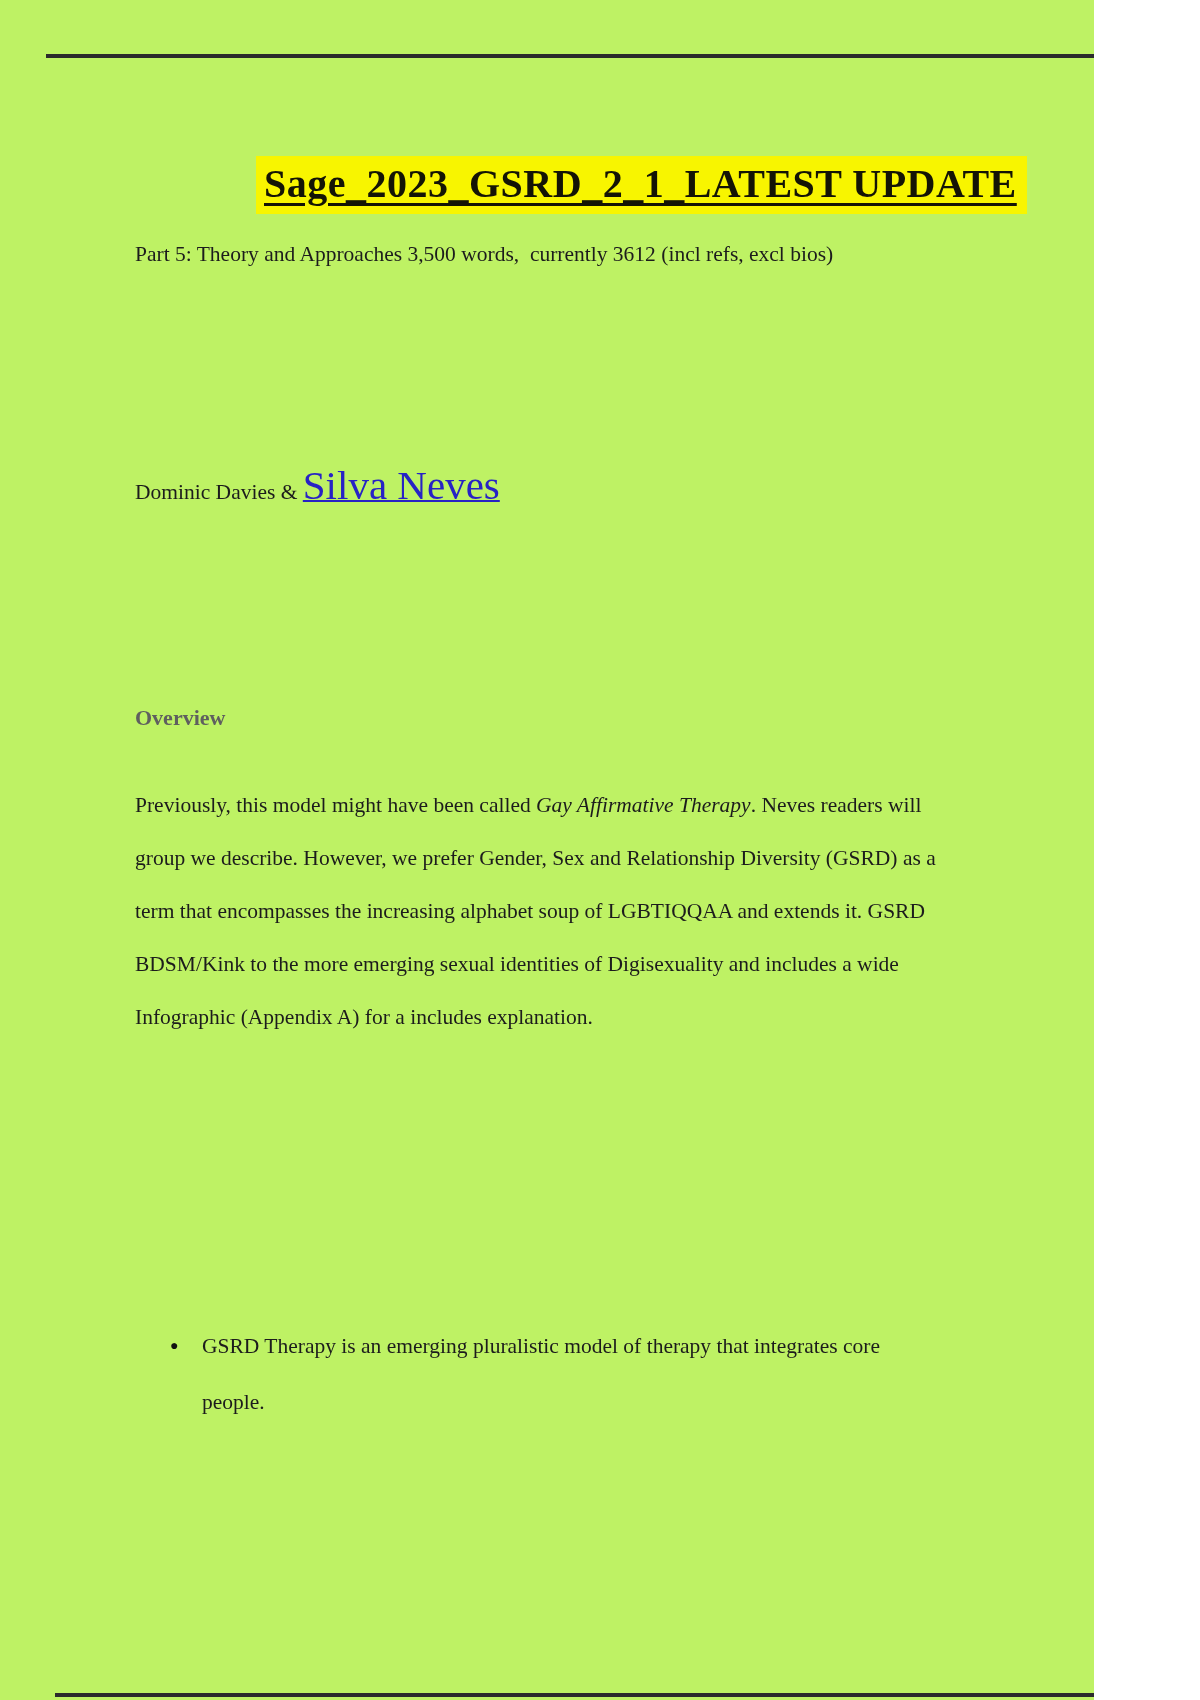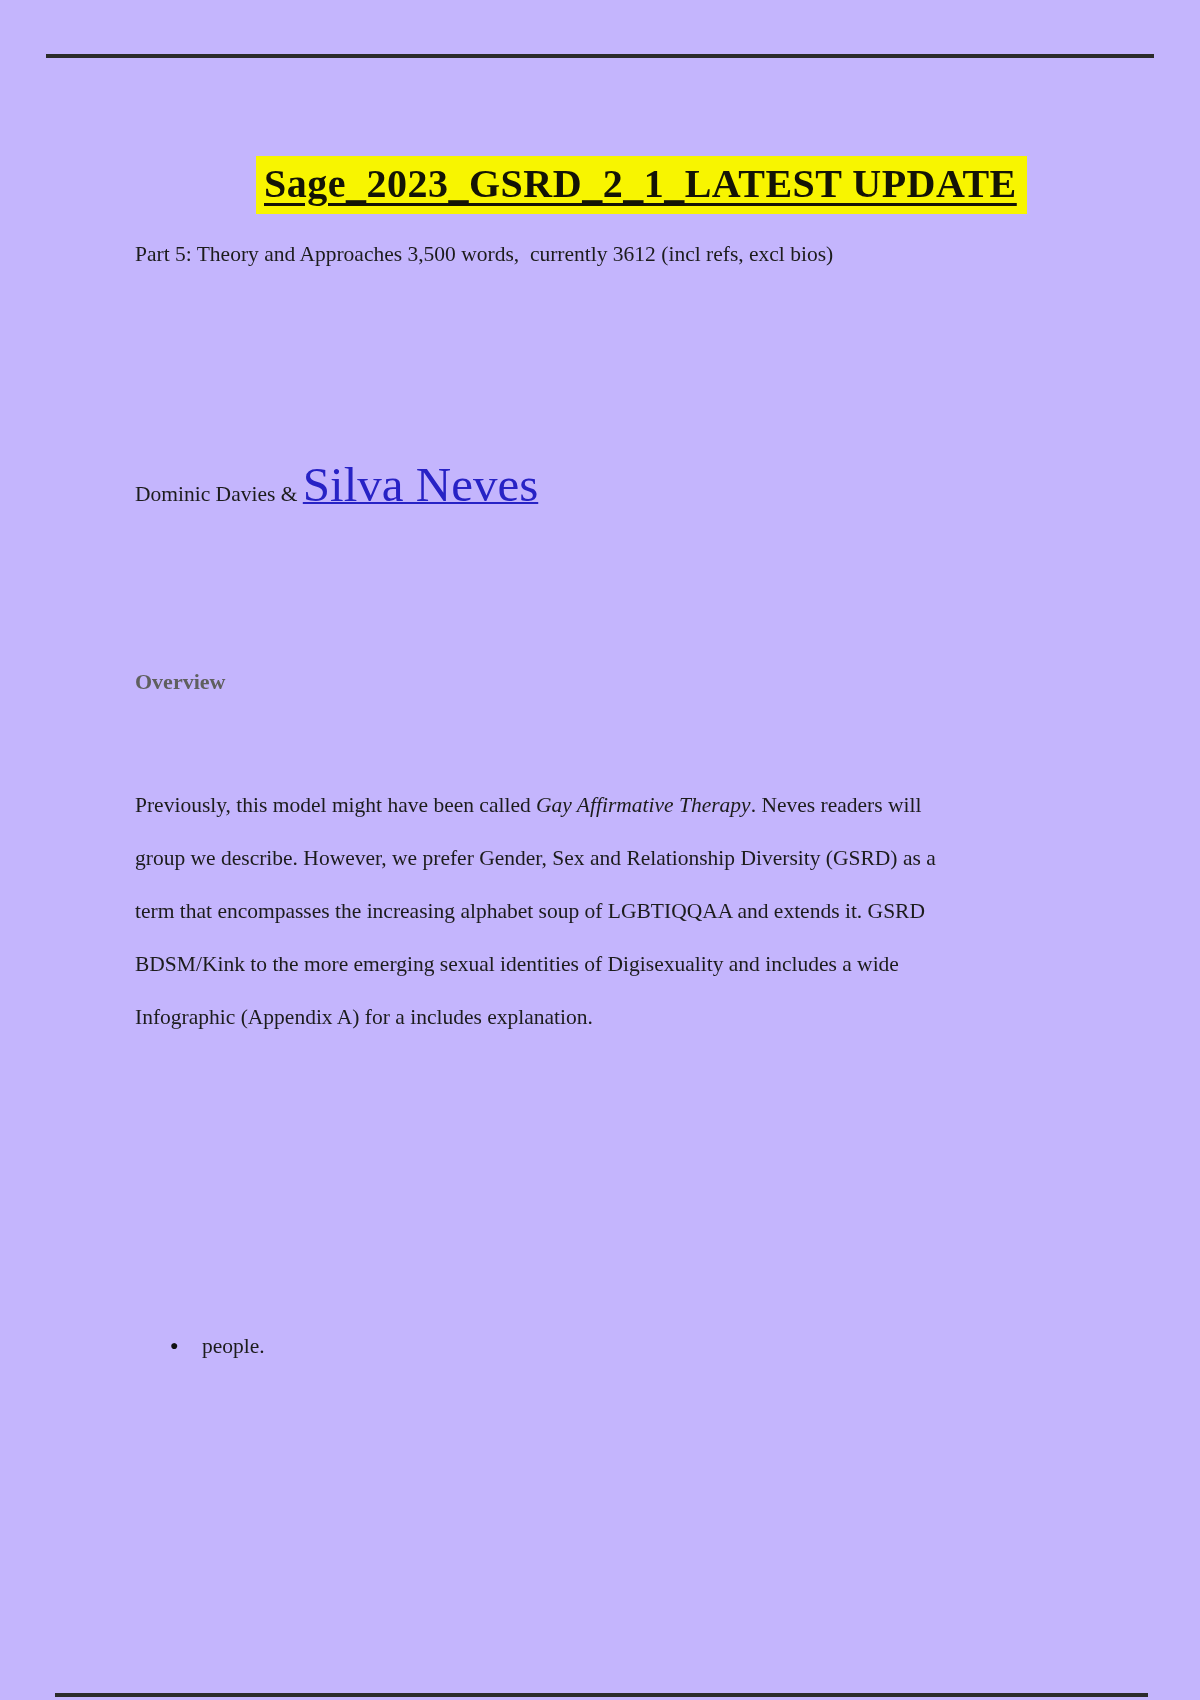--- a/index.html
+++ b/index.html
@@ -2,23 +2,23 @@
 <html style="--highlight: #f8f500; --link_blue: #2722c5; --heading_gray: #5f5f5f; --text: #1c1c1c; --rule: #2b2b2b;"><head>
 <meta charset="utf-8">
 <style>
   html, body {
     margin: 0;
     padding: 0;
     background: #ffffff;
   }
   .page {
     position: relative;
-    width: 1200px;
+    width: 1094px;
     height: 1700px;
-    background: #c4b5fd;
+    background: #bef264;
     overflow: hidden;
     font-family: "Liberation Serif", "DejaVu Serif", serif;
     color: var(--text, #1c1c1c);
   }
   .rule {
     position: absolute;
     background: var(--rule, #2b2b2b);
   }
   .rule-top { top: 54px; left: 46px; width: 1108px; height: 4px; }
   .rule-bottom { top: 1693px; left: 55px; width: 1093px; height: 4px; }
@@ -56,31 +56,31 @@
 
   .authors-line {
     position: absolute;
     left: 135px;
     top: 458px;
     white-space: pre;
     font-size: 21.5px;
     line-height: 54px;
   }
   .author-link {
-    font-size: 49px;
+    font-size: 41px;
     color: var(--link_blue, #2722c5);
     text-decoration: underline;
     text-decoration-thickness: 2px;
     cursor: pointer;
   }
 
   .overview-heading {
     position: absolute;
     left: 135px;
-    top: 668px;
+    top: 704px;
     font-size: 22px;
     font-weight: bold;
     color: var(--heading_gray, #5f5f5f);
     line-height: 28px;
   }
 
   .paragraph {
     position: absolute;
     left: 135px;
     top: 779px;
@@ -136,19 +136,20 @@
       <div class="tline"><span>Previously, this model might have been called </span><span style="font-style: italic;">Gay Affirmative Therapy</span><span>. Neves readers will</span></div>
       <div class="tline">group we describe. However, we prefer Gender, Sex and Relationship Diversity (GSRD) as a</div>
       <div class="tline">term that encompasses the increasing alphabet soup of LGBTIQQAA and extends it. GSRD</div>
       <div class="tline">BDSM/Kink to the more emerging sexual identities of Digisexuality and includes a wide</div>
       <div class="tline">Infographic (Appendix A) for a includes explanation.</div>
     </div>
 
   <div class="bullet-block">
     <span class="bullet-marker">●</span>
     <div class="bullet-lines">
+        <div class="tline">GSRD Therapy is an emerging pluralistic model of therapy that integrates core</div>
         <div class="tline">people.</div>
       </div>
   </div>
 
   <div class="rule rule-bottom"></div>
 
 </div>
 
 </body></html>

